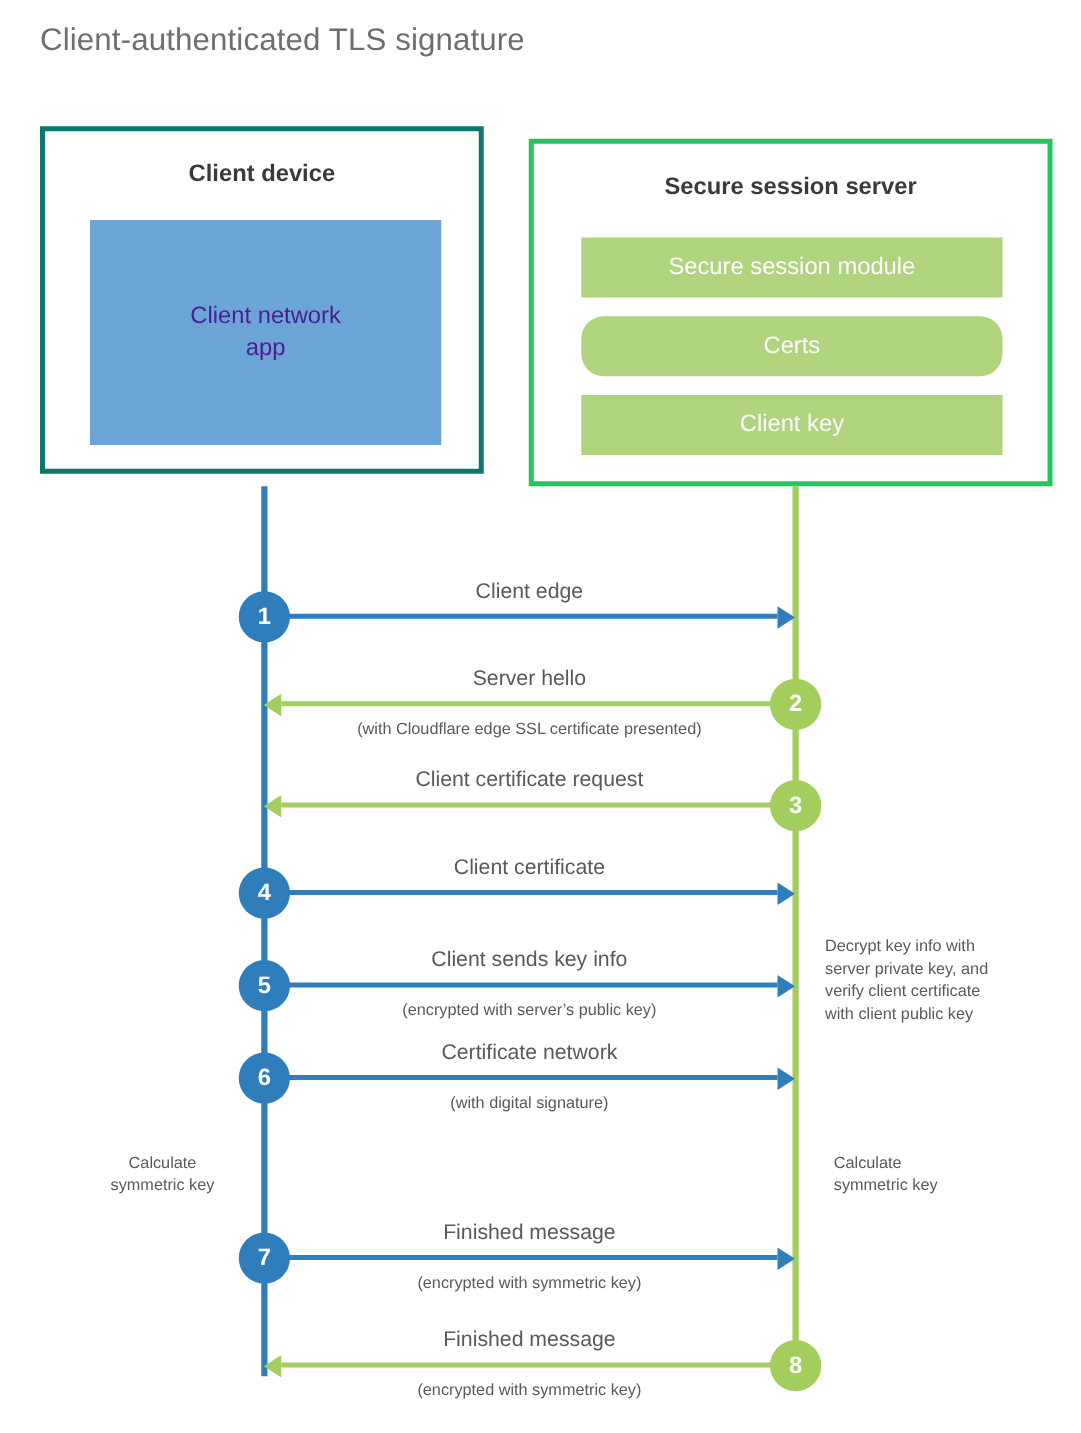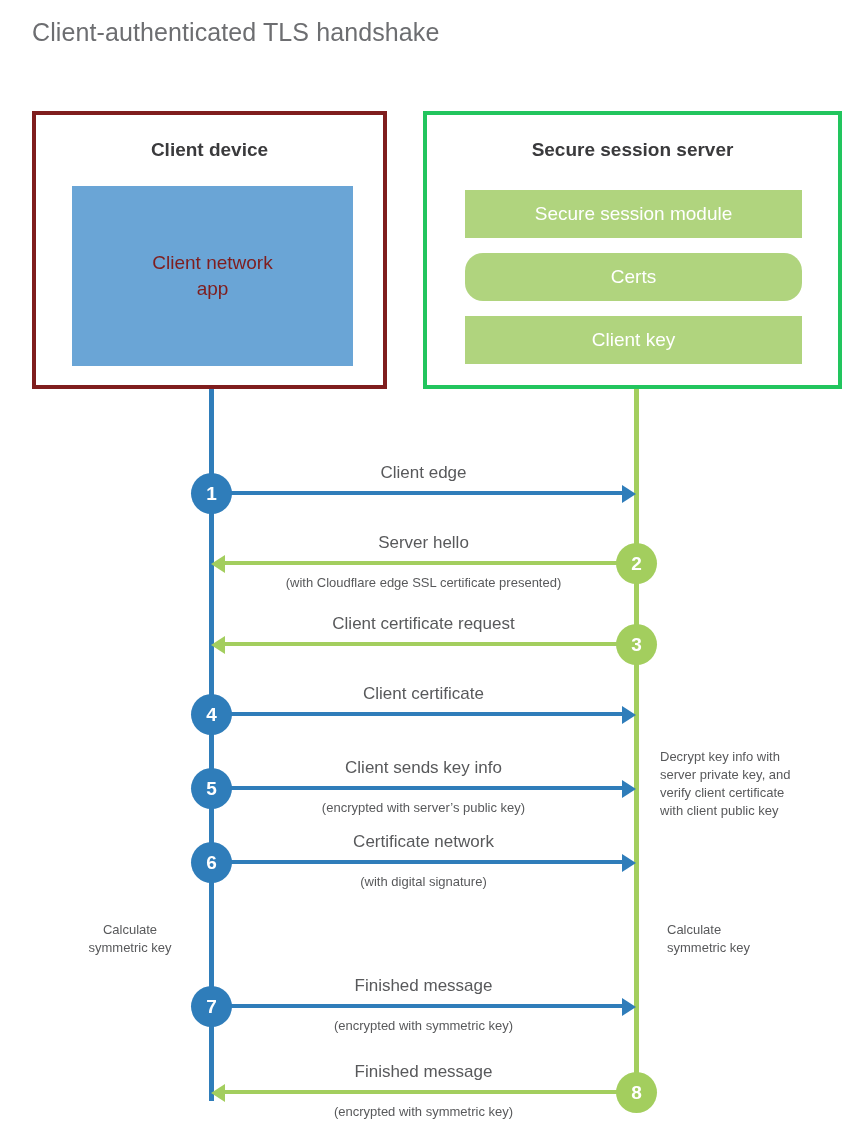--- a/index.html
+++ b/index.html
@@ -29,24 +29,24 @@
   }
 
   
   .entity-box {
     position: absolute;
     box-sizing: border-box;
     background: #ffffff;
   }
   #client-device-box {
     left: 32px;
-    top: 111px;
+    top: 101px;
     width: 355px;
     height: 278px;
-    border: 4px solid #7f1d1d;
+    border: 4px solid #0f766e;
   }
   #secure-server-box {
     left: 423px;
     top: 111px;
     width: 419px;
     height: 278px;
     border: 4px solid #22c55e;
   }
   .entity-title {
     position: absolute;
@@ -60,21 +60,21 @@
   }
 
   
   #client-network-app {
     position: absolute;
     left: 36px;
     top: 71px;
     width: 281px;
     height: 180px;
     background: #6AA5D6;
-    color: #7f1d1d;
+    color: #4c1d95;
     font-size: 19px;
     line-height: 26px;
     display: flex;
     align-items: center;
     justify-content: center;
     text-align: center;
     white-space: pre-line;
   }
 
   
@@ -191,21 +191,21 @@
     color: #58595b;
     white-space: pre-line;
   }
   #server-decrypt-note { left: 660px; top: 748px; width: 180px; text-align: left; }
   #client-calc-note    { left: 60px;  top: 921px; width: 140px; text-align: center; }
   #server-calc-note    { left: 667px; top: 921px; width: 150px; text-align: left; }
 </style>
 </head>
 <body>
 
-<div id="page-title">Client-authenticated TLS handshake</div>
+<div id="page-title">Client-authenticated TLS signature</div>
 
 <div class="entity-box" id="client-device-box">
   <div class="entity-title">Client device</div>
   <div id="client-network-app">Client network
 app</div>
 </div>
 
 <div class="entity-box" id="secure-server-box">
   <div class="entity-title">Secure session server</div>
   <div class="server-module" id="server-module-0">Secure session module</div>

